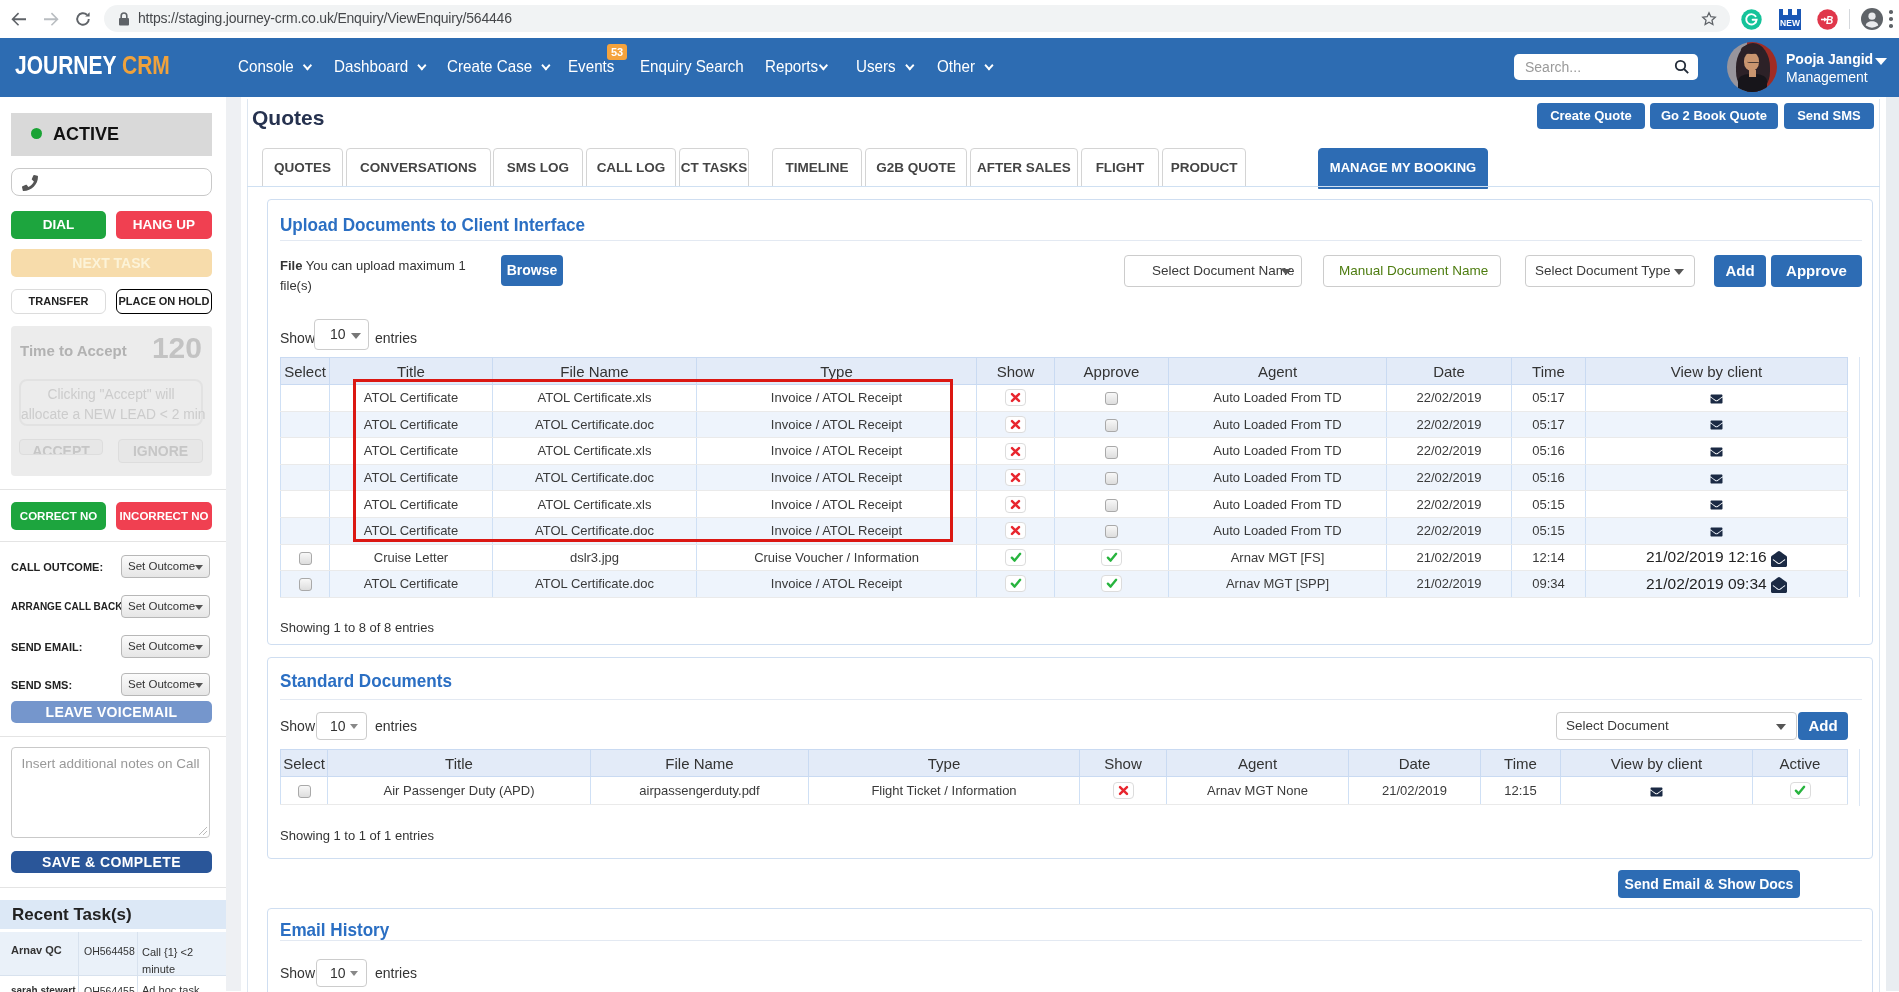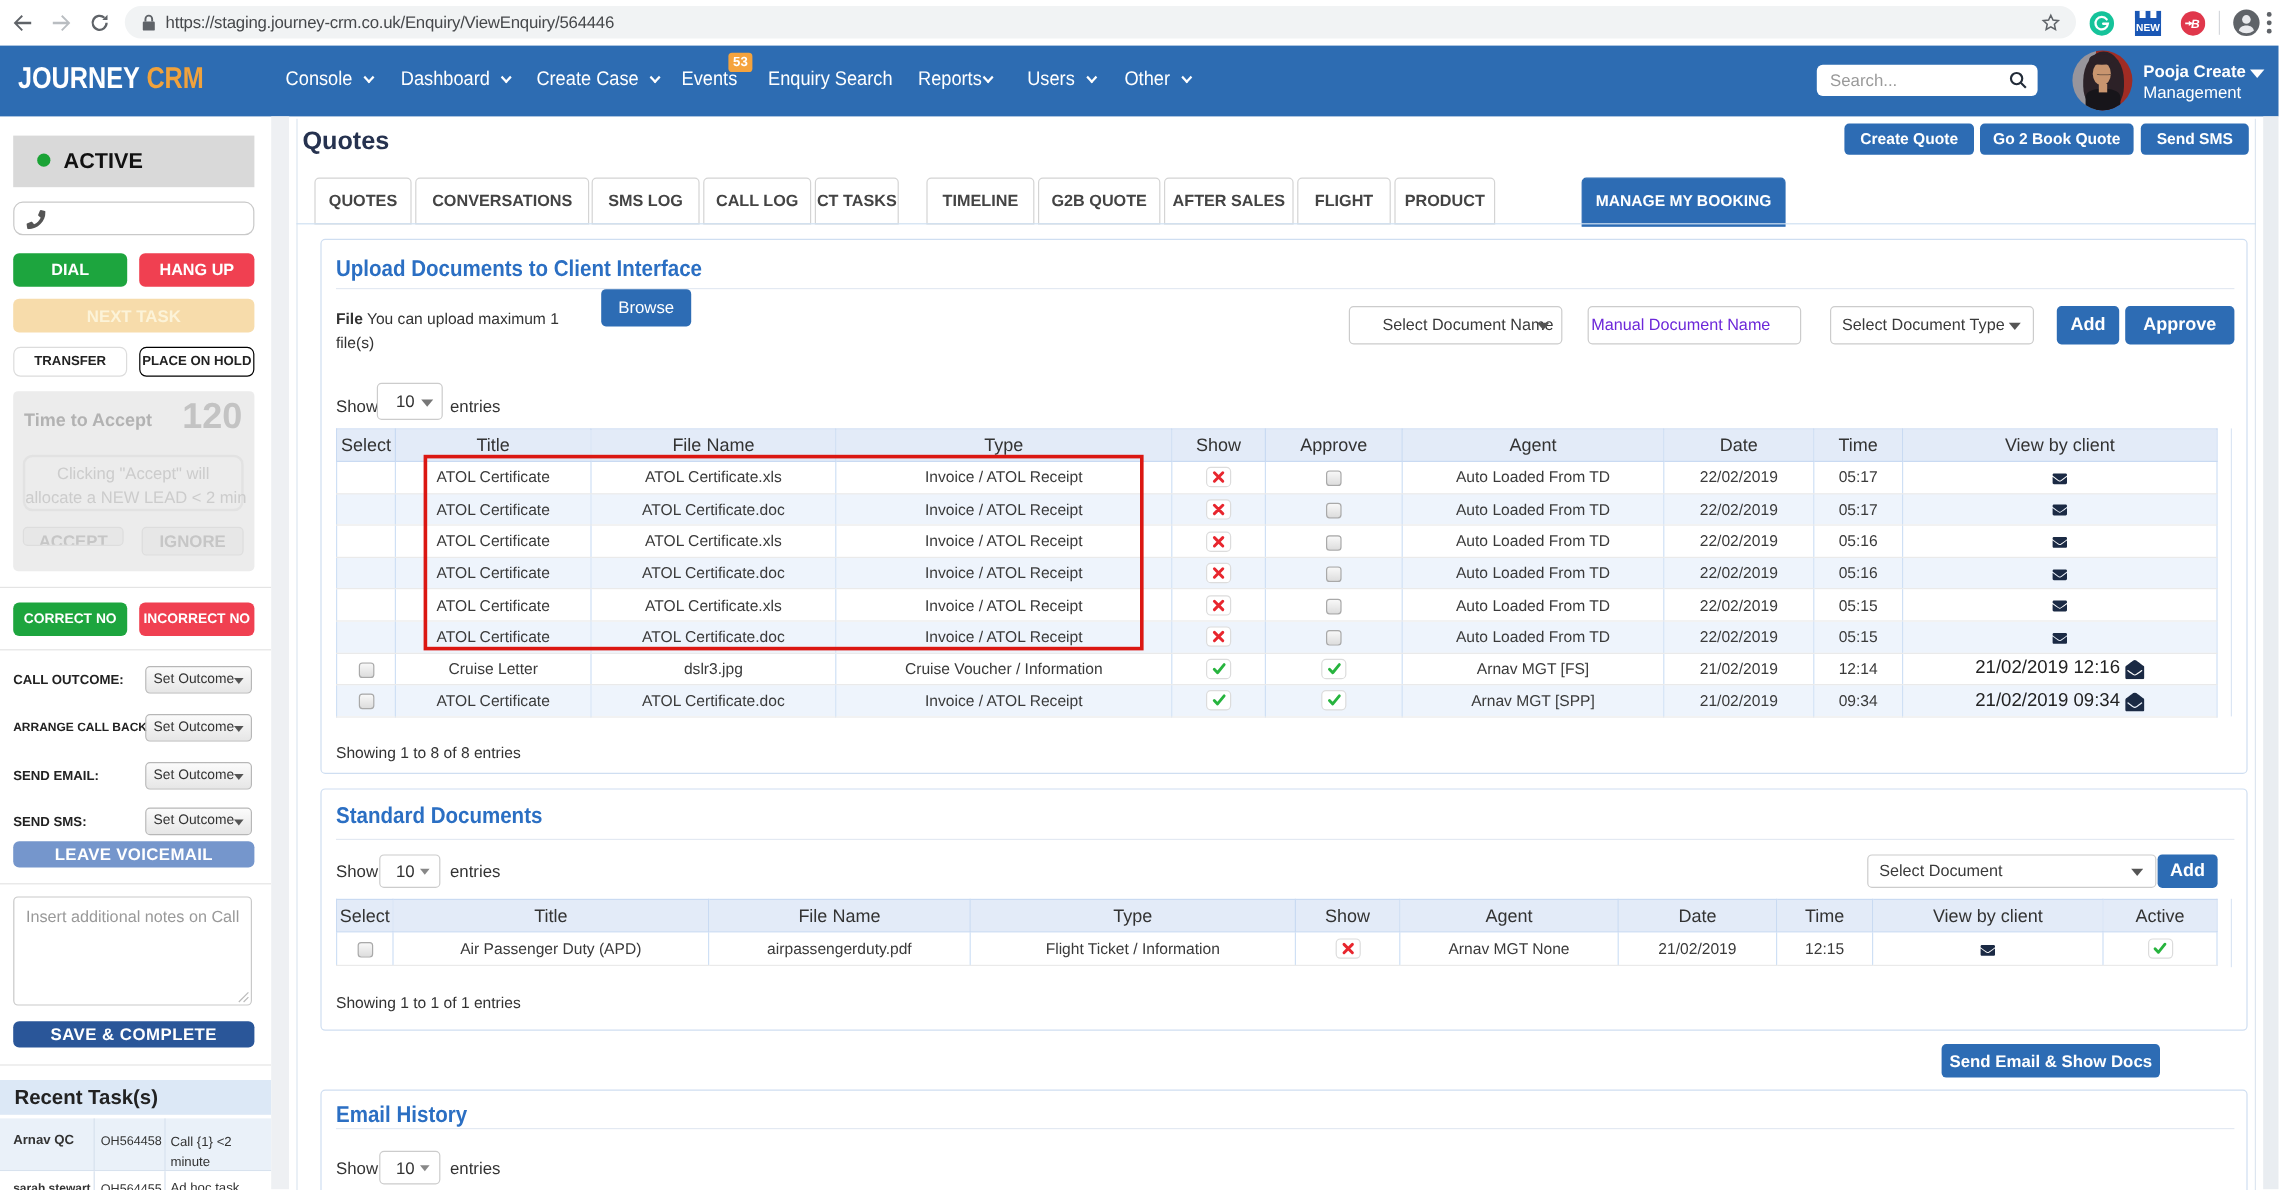--- a/index.html
+++ b/index.html
@@ -113,21 +113,21 @@
         </svg>
     </div>
     <div class="abs" style="left:1727px;top:4px;width:50px;height:50px;border-radius:50%;overflow:hidden;background:linear-gradient(90deg,#98959c 0 40%,#a02c24 40%)">
       <div class="abs" style="left:9px;top:1px;width:34px;height:49px;border-radius:50% 50% 42% 42%;background:#2c2127"></div>
       <div class="abs" style="left:17px;top:10px;width:15px;height:19px;border-radius:48%;background:#c9956f"></div>
       <div class="abs" style="left:14px;top:3px;width:21px;height:9px;border-radius:50%;background:#2c2127"></div>
       <div class="abs" style="left:20px;top:17px;width:13px;height:4px;border-bottom:1.5px solid #4a3a33;border-radius:40%"></div>
       <div class="abs" style="left:11px;top:32px;width:29px;height:18px;background:#17151a;border-radius:40% 40% 0 0"></div>
       <div class="abs" style="left:22px;top:28px;width:7px;height:7px;background:#c9956f"></div>
     </div>
-    <div class="abs" style="left:1786px;top:13px;font-size:14px;font-weight:bold;color:#fff">Pooja Create</div>
+    <div class="abs" style="left:1786px;top:13px;font-size:14px;font-weight:bold;color:#fff">Pooja Jangid</div>
     <div class="abs" style="left:1875px;top:20px;width:0;height:0;border-left:6px solid transparent;border-right:6px solid transparent;border-top:7px solid #fff"></div>
     <div class="abs" style="left:1786px;top:31px;font-size:14px;color:#fff">Management</div>
   </div>
   <div id="sidebar">
     <div class="abs" style="left:11px;top:15px;width:201px;height:43px;background:#d9d9d9">
       <div class="abs" style="left:20px;top:15px;width:11px;height:11px;border-radius:50%;background:#1aa335"></div>
       <div class="abs" style="left:42px;top:11px;font-size:18px;font-weight:bold;color:#111">ACTIVE</div>
     </div>
     <div class="abs" style="left:11px;top:70px;width:201px;height:28px;border:1px solid #c9c9c9;border-radius:8px;background:#fff">
       <svg class="abs" style="left:10px;top:6px" width="16" height="16" viewBox="0 0 512 512">
@@ -201,23 +201,23 @@
       <div class="tab" style="left:624px;width:102px">G2B QUOTE</div>
       <div class="tab" style="left:729px;width:108px">AFTER SALES</div>
       <div class="tab" style="left:840px;width:78px">FLIGHT</div>
       <div class="tab" style="left:921px;width:84px">PRODUCT</div>
       <div class="tab" style="left:1077px;width:170px;background:#2d6cb4;border-color:#2d6cb4;color:#fff;height:41px;font-size:13px">MANAGE MY BOOKING</div>
     <div class="abs" style="left:6px;top:88px;width:1633px;height:1px;background:#cfe0f2"></div>
     <div class="panel" style="left:26px;top:101px;width:1606px;height:446px">
       <div class="ptitle">Upload Documents to Client Interface</div>
       <div class="psep" style="top:40px;width:1582px"></div>
       <div class="abs" style="left:12px;top:56px;width:220px;font-size:13px;color:#333;line-height:20px"><b>File</b> You can upload maximum 1 file(s)</div>
-      <div class="btn" style="left:233px;top:41px;width:75px;height:31px;font-size:14px;line-height:31px;font-weight:normal">Browse</div>
+      <div class="btn" style="left:233px;top:55px;width:62px;height:31px;font-size:14px;line-height:31px;font-weight:bold">Browse</div>
       <div class="sel" style="left:856px;top:55px;width:178px;height:32px;line-height:30px;padding-left:27px;color:#3a3a3a;font-size:13.5px">Select Document Name<span class="car"></span></div>
-      <div class="sel" style="left:1055px;top:55px;width:178px;height:32px;line-height:30px;padding-left:2px;color:#6d28d9;font-size:13.5px">Manual Document Name</div>
+      <div class="sel" style="left:1055px;top:55px;width:178px;height:32px;line-height:30px;padding-left:15px;color:#4d7c0f;font-size:13.5px">Manual Document Name</div>
       <div class="sel" style="left:1257px;top:55px;width:170px;height:32px;line-height:30px;padding-left:9px;color:#3a3a3a;font-size:13.5px">Select Document Type<span class="car"></span></div>
       <div class="btn" style="left:1446px;top:55px;width:52px;height:32px;font-size:15px;line-height:32px">Add</div>
       <div class="btn" style="left:1503px;top:55px;width:91px;height:32px;font-size:15px;line-height:32px">Approve</div>
       <div class="abs" style="left:12px;top:130px;font-size:14px;color:#333">Show</div>
       <div class="sel" style="left:46px;top:119px;width:55px;height:31px;line-height:29px;text-align:left;padding-left:15px;font-size:14px;color:#333">10<span class="car" style="border-top-color:#777;right:7px;border-left-width:5px;border-right-width:5px;border-top-width:6px"></span></div>
       <div class="abs" style="left:107px;top:130px;font-size:14px;color:#333">entries</div>
       <div class="abs" style="left:12px;top:157px;width:1567px">
           <table class="dt">
             <colgroup>
               <col style="width:49px">

